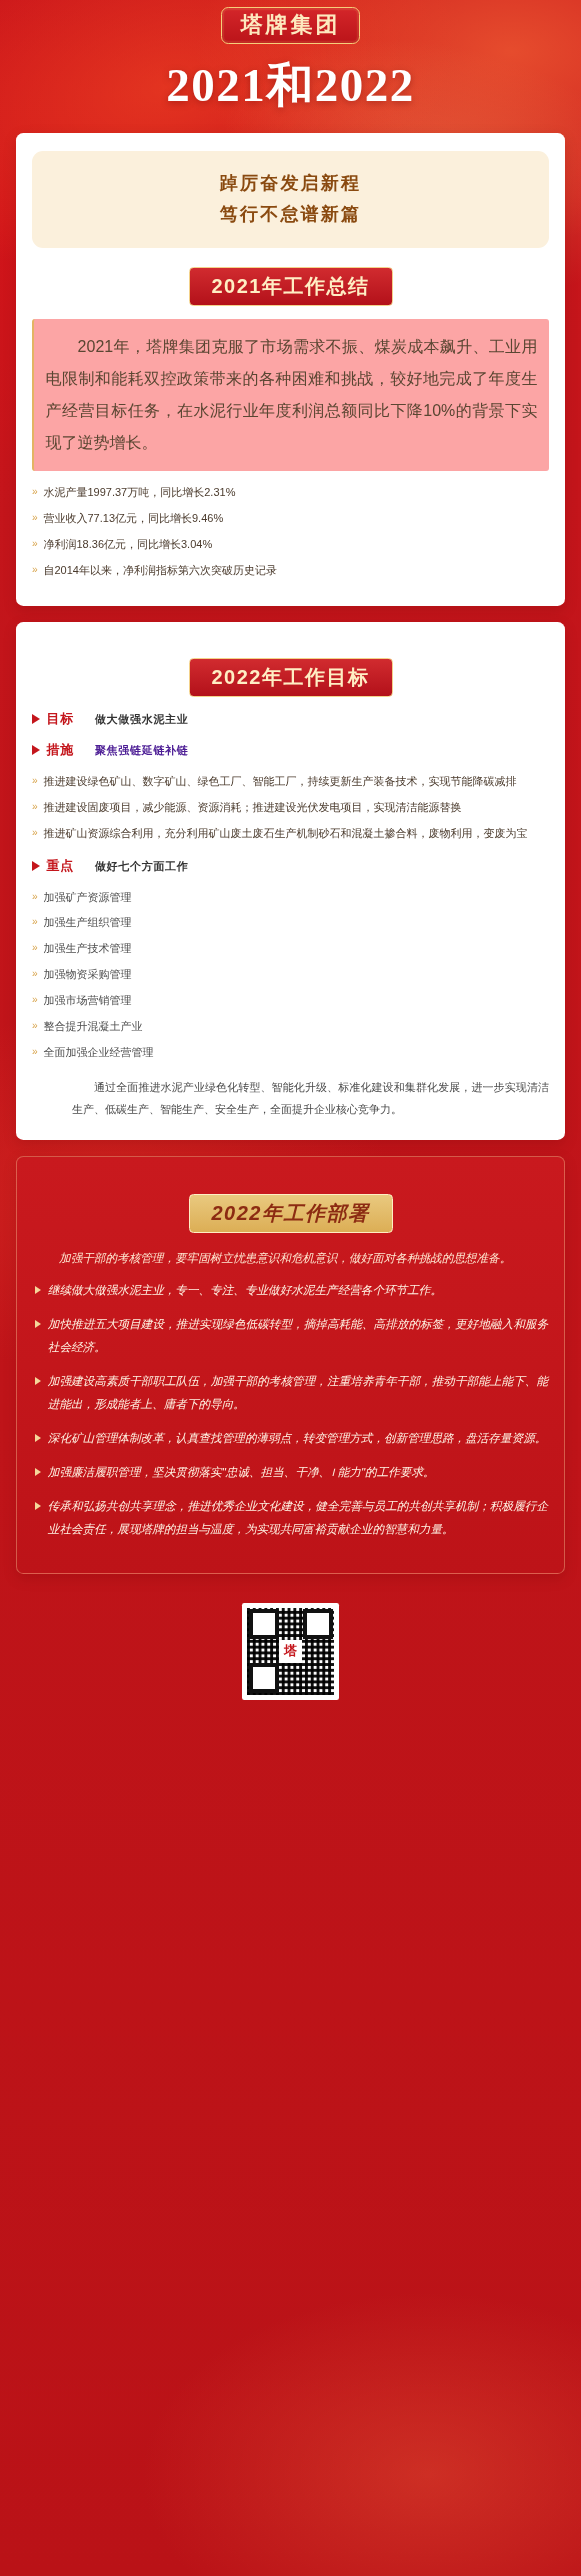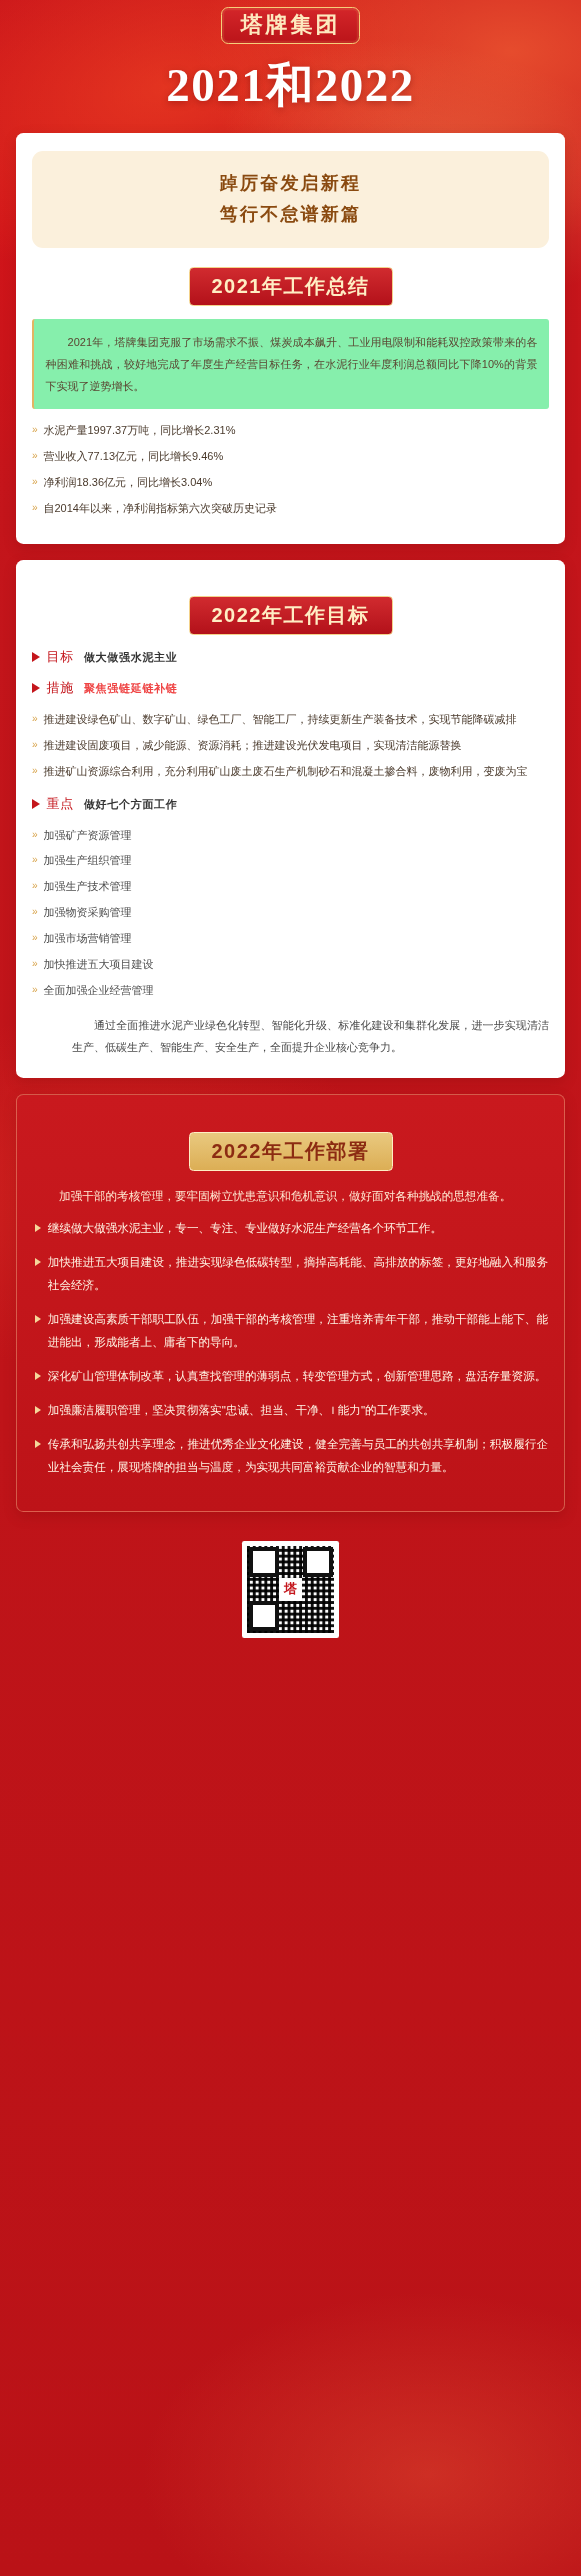--- a/index.html
+++ b/index.html
@@ -91,20 +91,21 @@
     border-radius: 7.3px;
     margin: 16px 16px 0;
     padding: 17.4px 16px 20.4px;
     color: #333333;
     box-shadow: 0 4.4px 13px rgba(100,0,0,0.18);
   }
   .card.red {
     background: linear-gradient(180deg,#c9191e 0%, #bd1318 100%);
     color: #ffffff;
     border: 0.7px solid rgba(255,225,170,0.35);
+    font-style: italic;
   }
 
   
   .slogan {
     background: #fbf0dc;
     border-radius: 11px;
     padding: 17.4px 7.3px 19px;
     text-align: center;
   }
   .slogan-line {
@@ -135,25 +136,25 @@
   .ribbon.on-red {
     background: linear-gradient(180deg,#e9c97f 0%, #dcae55 100%);
     border-color: #ffeec4;
   }
   .ribbon.on-red .ribbon-text {
     color: #8c2b12;
   }
 
   
   .intro-beige {
-    background: #86efac;
+    background: #fca5a5;
     border-left: 2.9px solid #e3b463;
     border-radius: 2.9px;
     padding: 11.6px 11.6px;
-    font-size: 11px;
+    font-size: 16px;
     line-height: 2;
     color: #5a4632;
     text-align: justify;
     text-indent: 2em;
   }
 
   
   ul.bullets {
     list-style: none;
     margin: 11.6px 0 0;
@@ -185,33 +186,33 @@
   .tri {
     width: 0; height: 0;
     border-top: 5.1px solid transparent;
     border-bottom: 5.1px solid transparent;
     border-left: 8px solid #c4161c;
     margin-right: 6.5px;
     flex: 0 0 auto;
   }
   .subhead-label {
     font-size: 13px;
-    font-weight: normal;
+    font-weight: bold;
     color: #c4161c;
     letter-spacing: 0.7px;
-    margin-right: 10px;
+    margin-right: 21px;
   }
   .subhead-text {
     font-size: 11px;
     font-weight: bold;
     color: #333333;
     letter-spacing: 0.7px;
   }
   .subhead-text.gold {
-    color: #ef4444;
+    color: #4c1d95;
   }
 
   .para-indent {
     font-size: 11px;
     line-height: 2;
     color: #4a4a4a;
     text-indent: 2em;
     text-align: justify;
     margin-top: 13px;
     margin-left: 40px;
@@ -405,21 +406,21 @@
         <li>
           <span class="chev">»</span>
           <span>加强物资采购管理</span>
         </li>
         <li>
           <span class="chev">»</span>
           <span>加强市场营销管理</span>
         </li>
         <li>
           <span class="chev">»</span>
-          <span>加快推进五大项目建设</span>
+          <span>整合提升混凝土产业</span>
         </li>
         <li>
           <span class="chev">»</span>
           <span>全面加强企业经营管理</span>
         </li>
       </ul>
 
       <div class="para-indent">通过全面推进水泥产业绿色化转型、智能化升级、标准化建设和集群化发展，进一步实现清洁生产、低碳生产、智能生产、安全生产，全面提升企业核心竞争力。</div>
     </div>
 

